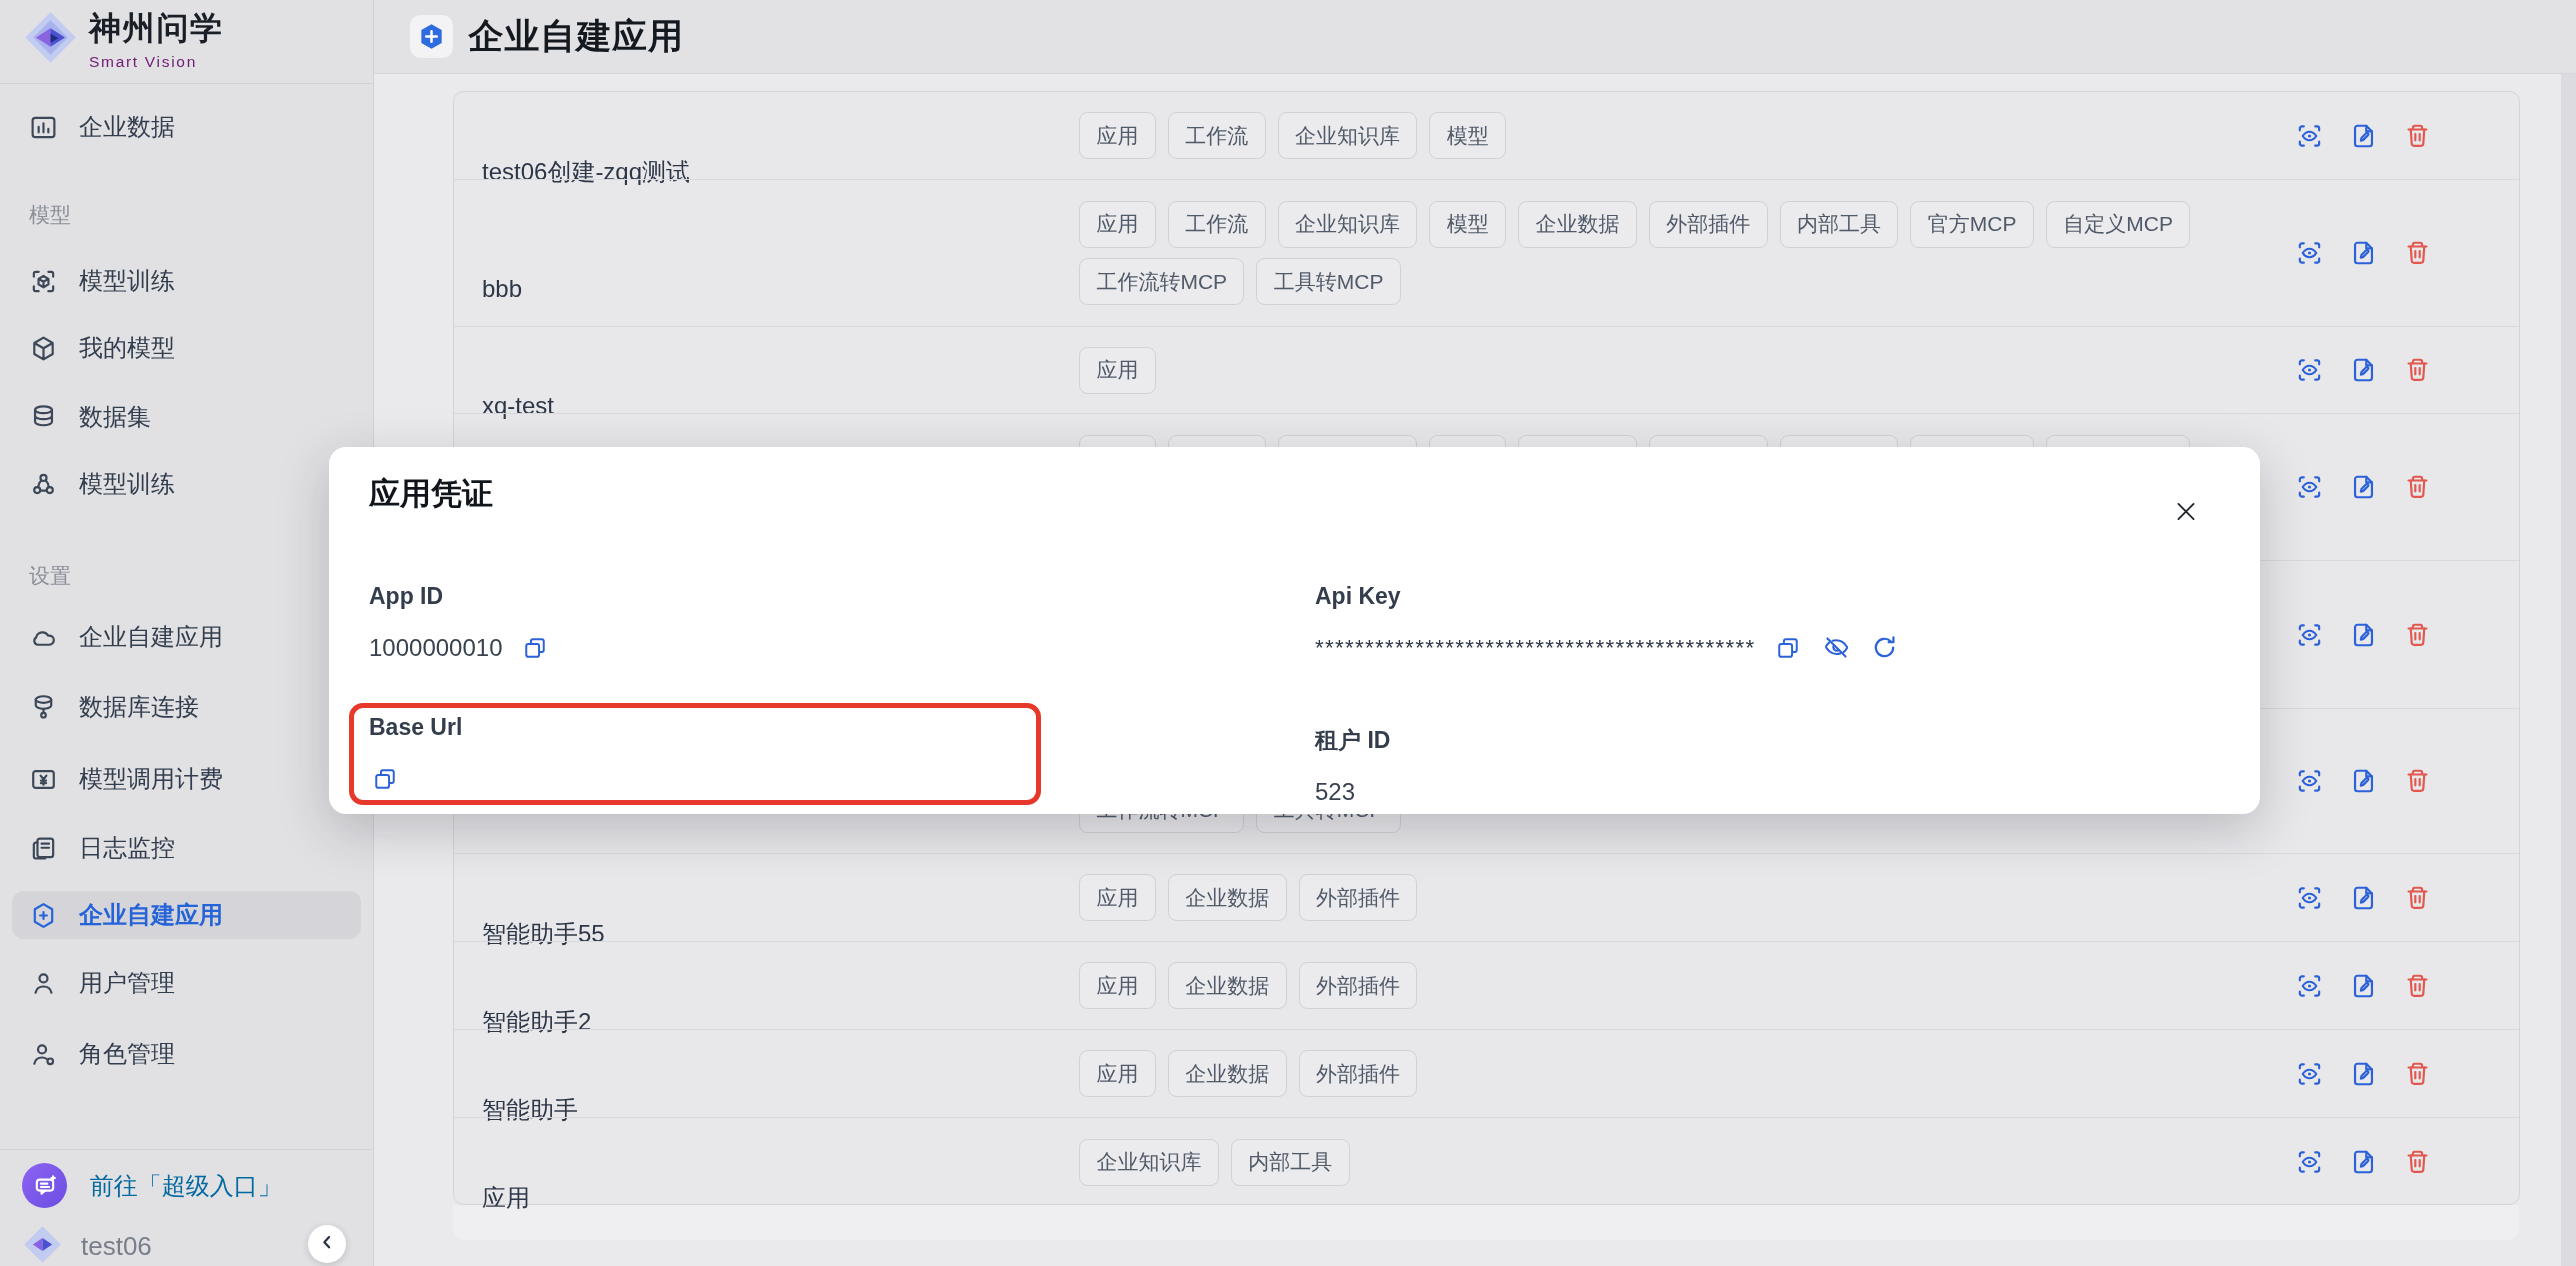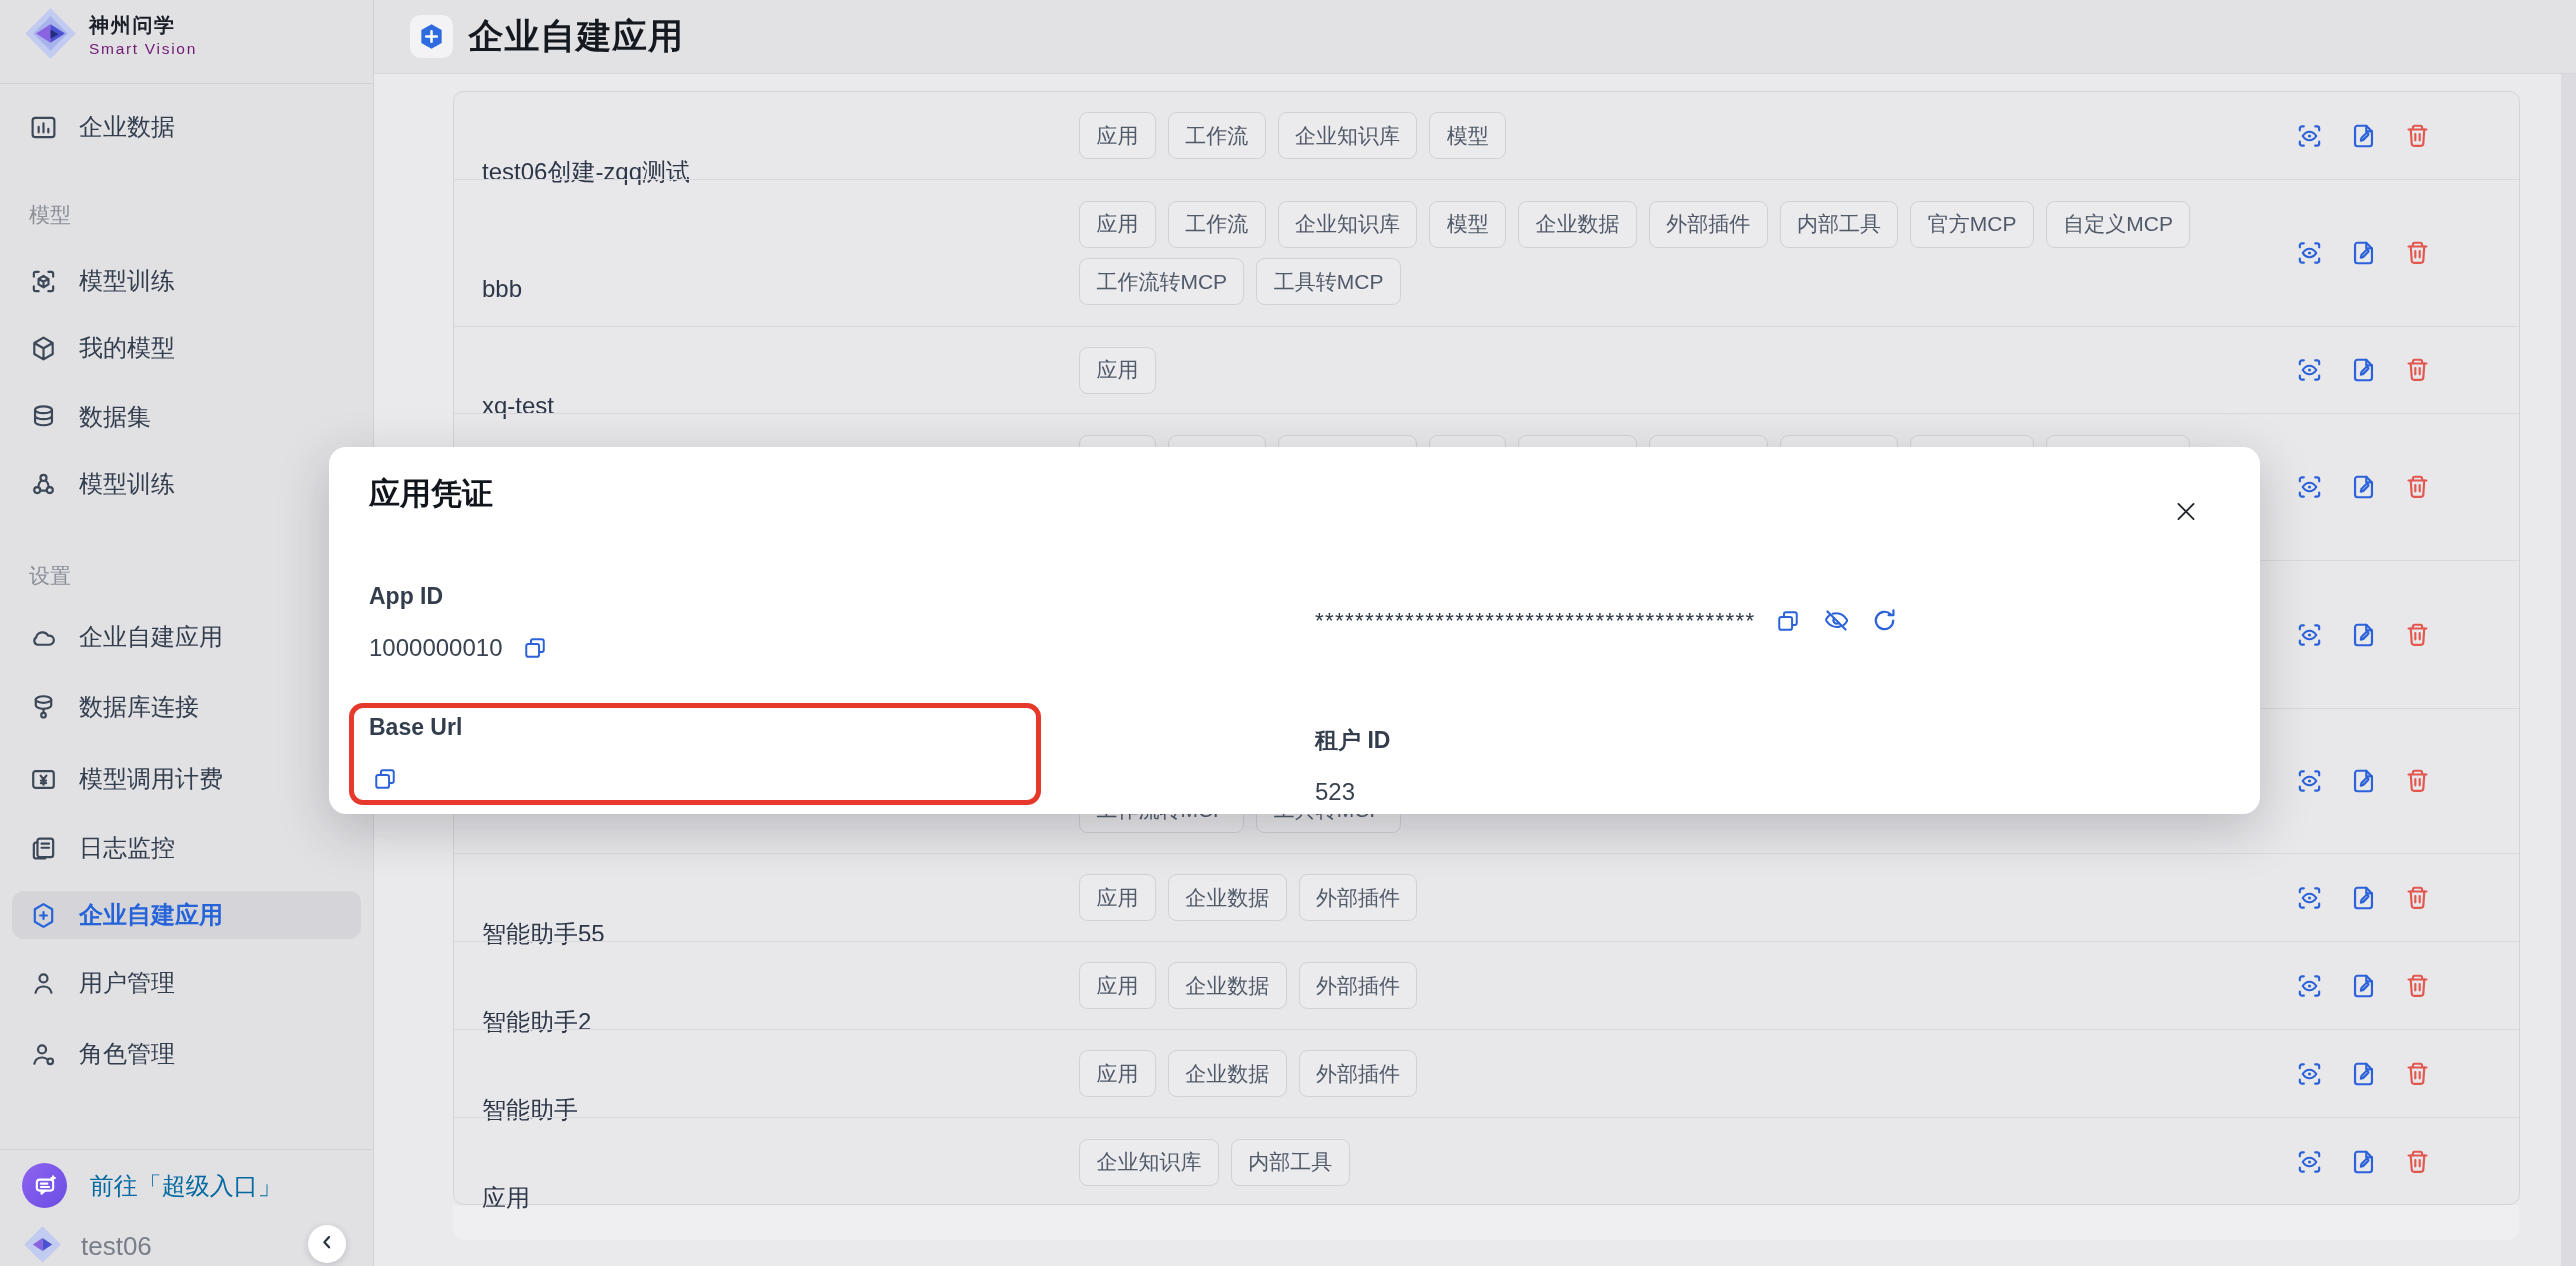--- a/index.html
+++ b/index.html
@@ -11,21 +11,21 @@
   .topbar{position:absolute;left:374px;top:0;right:0;height:74px;background:#e2e1e4;
           border-bottom:0.9px solid #d6d5d9;display:flex;align-items:center;padding-left:36px;z-index:5;}
   .topbar-icon{width:43px;height:43px;border-radius:10.4px;background:#f3f2f5;display:flex;
                align-items:center;justify-content:center;margin-right:15.5px;}
   .topbar h1{font-size:35px;font-weight:700;color:#14181f;margin:0;letter-spacing:0.9px;}
 
   
   .sidebar{position:absolute;left:0;top:0;width:374px;height:1266px;background:#e1e0e3;
            border-right:0.9px solid #d2d1d5;z-index:10;}
   .brand{position:absolute;left:24px;top:7px;display:flex;align-items:center;gap:12px;}
-  .brand-title{font-size:20px;font-weight:700;color:#191e27;letter-spacing:1.7px;}
+  .brand-title{font-size:32px;font-weight:700;color:#191e27;letter-spacing:1.7px;}
   .brand-subtitle{font-size:15.5px;font-weight:500;color:#701a75;letter-spacing:1.7px;margin-top:1.7px;}
   .side-div{position:absolute;left:0;right:0;top:83px;height:0.9px;background:#d2d1d5;}
   .side-div2{position:absolute;left:0;right:0;top:1149px;height:0.9px;background:#d2d1d5;}
   .nav-item{position:absolute;left:12px;right:12px;height:48px;display:flex;align-items:center;
             gap:21px;padding-left:17px;border-radius:12px;color:#323e4e;font-size:24px;cursor:pointer;}
   .nav-item svg{flex:0 0 auto;color:#3c4858;}
   .nav-item.active{background:#d4d4d9;color:#2563d9;font-weight:600;}
   .nav-item.active svg{color:#2563d9;}
   .nav-section{position:absolute;left:29px;font-size:21px;color:#8a8f99;}
   .portal{position:absolute;left:22.4px;top:1163px;display:flex;align-items:center;gap:22.4px;cursor:pointer;}
@@ -678,20 +678,21 @@
         <button class="mini-btn">
           <svg width="28" height="28" viewBox="0 0 24 24" fill="none" stroke="currentColor" stroke-width="1.7" stroke-linejoin="round">
             <rect x="4.5" y="8.5" width="11" height="11" rx="1.8"></rect>
             <path d="M8.5 8.5V6.2c0-1 .8-1.7 1.7-1.7h7.6c1 0 1.7.8 1.7 1.7v7.6c0 1-.8 1.7-1.7 1.7h-2.3"></path>
           </svg>
         </button>
       </div>
     </div>
 
     <div class="fcell c-apikey">
+      <div class="flabel">Api Key</div>
       <div class="fval">
         <span class="masked">********************************************</span>
         <button class="mini-btn">
           <svg width="28" height="28" viewBox="0 0 24 24" fill="none" stroke="currentColor" stroke-width="1.7" stroke-linejoin="round">
             <rect x="4.5" y="8.5" width="11" height="11" rx="1.8"></rect>
             <path d="M8.5 8.5V6.2c0-1 .8-1.7 1.7-1.7h7.6c1 0 1.7.8 1.7 1.7v7.6c0 1-.8 1.7-1.7 1.7h-2.3"></path>
           </svg>
         </button>
         <button class="mini-btn">
           <svg width="29" height="29" viewBox="0 0 24 24" fill="none" stroke="currentColor" stroke-width="1.7" stroke-linecap="round" stroke-linejoin="round">

